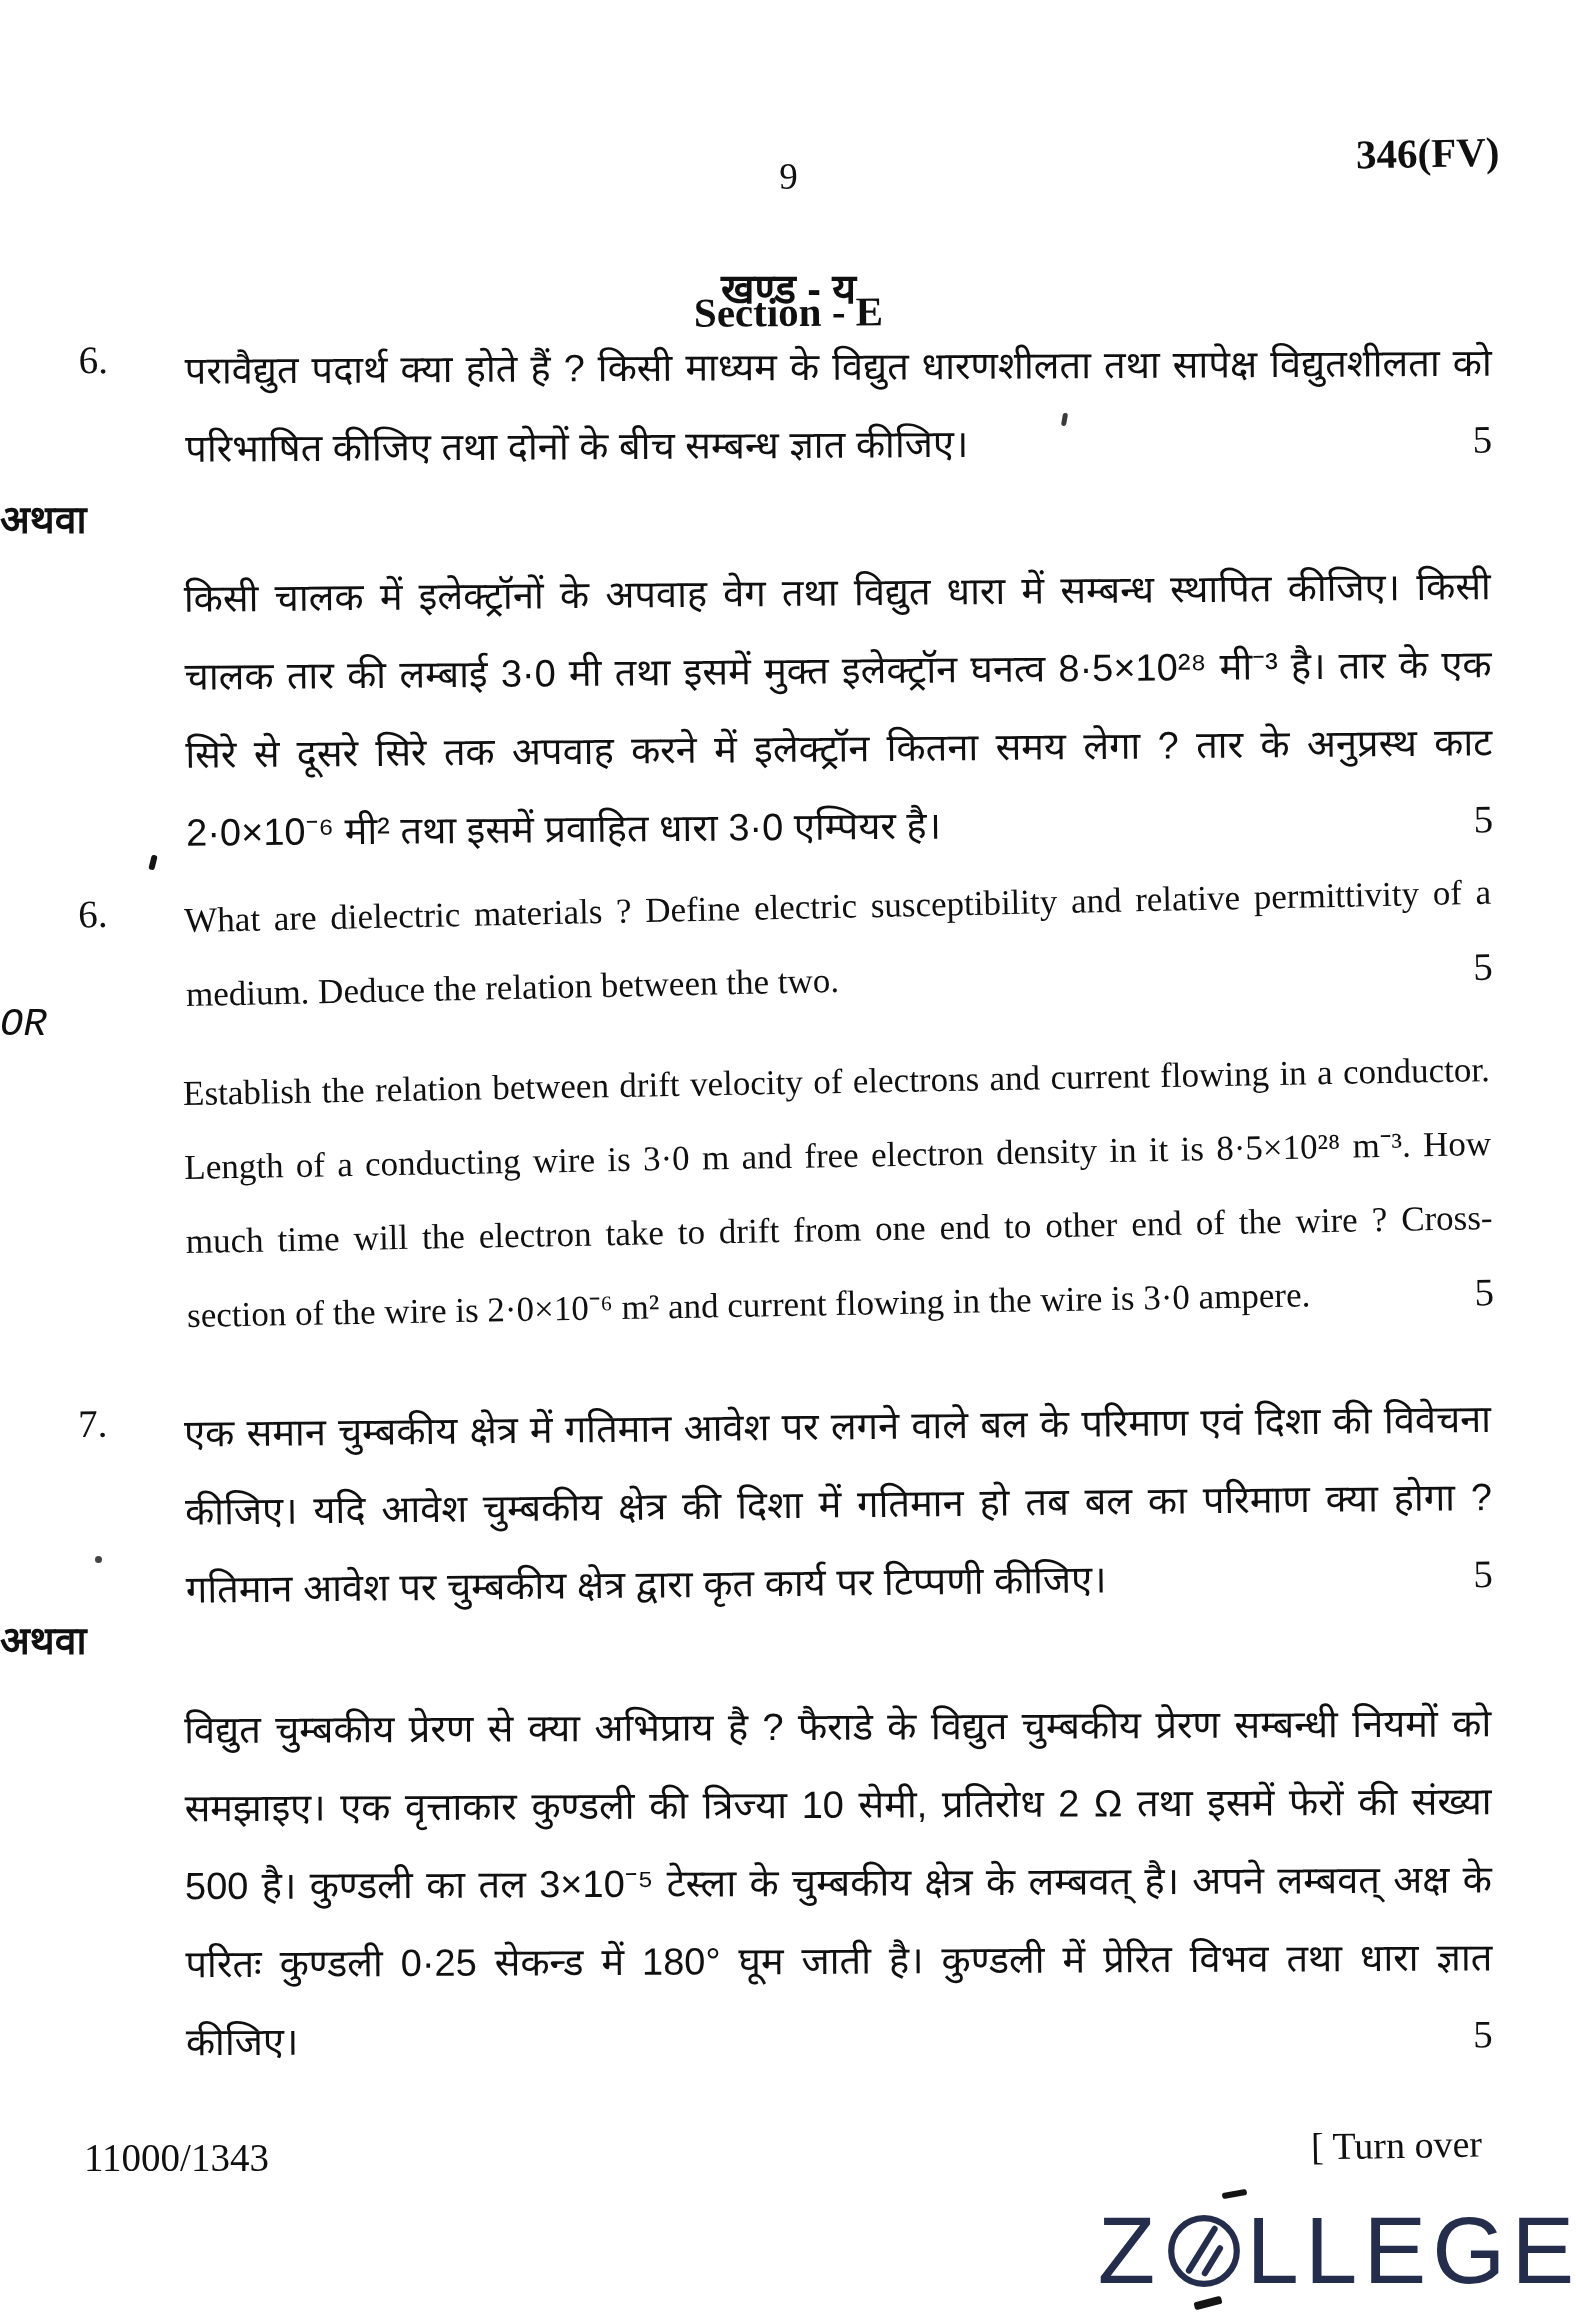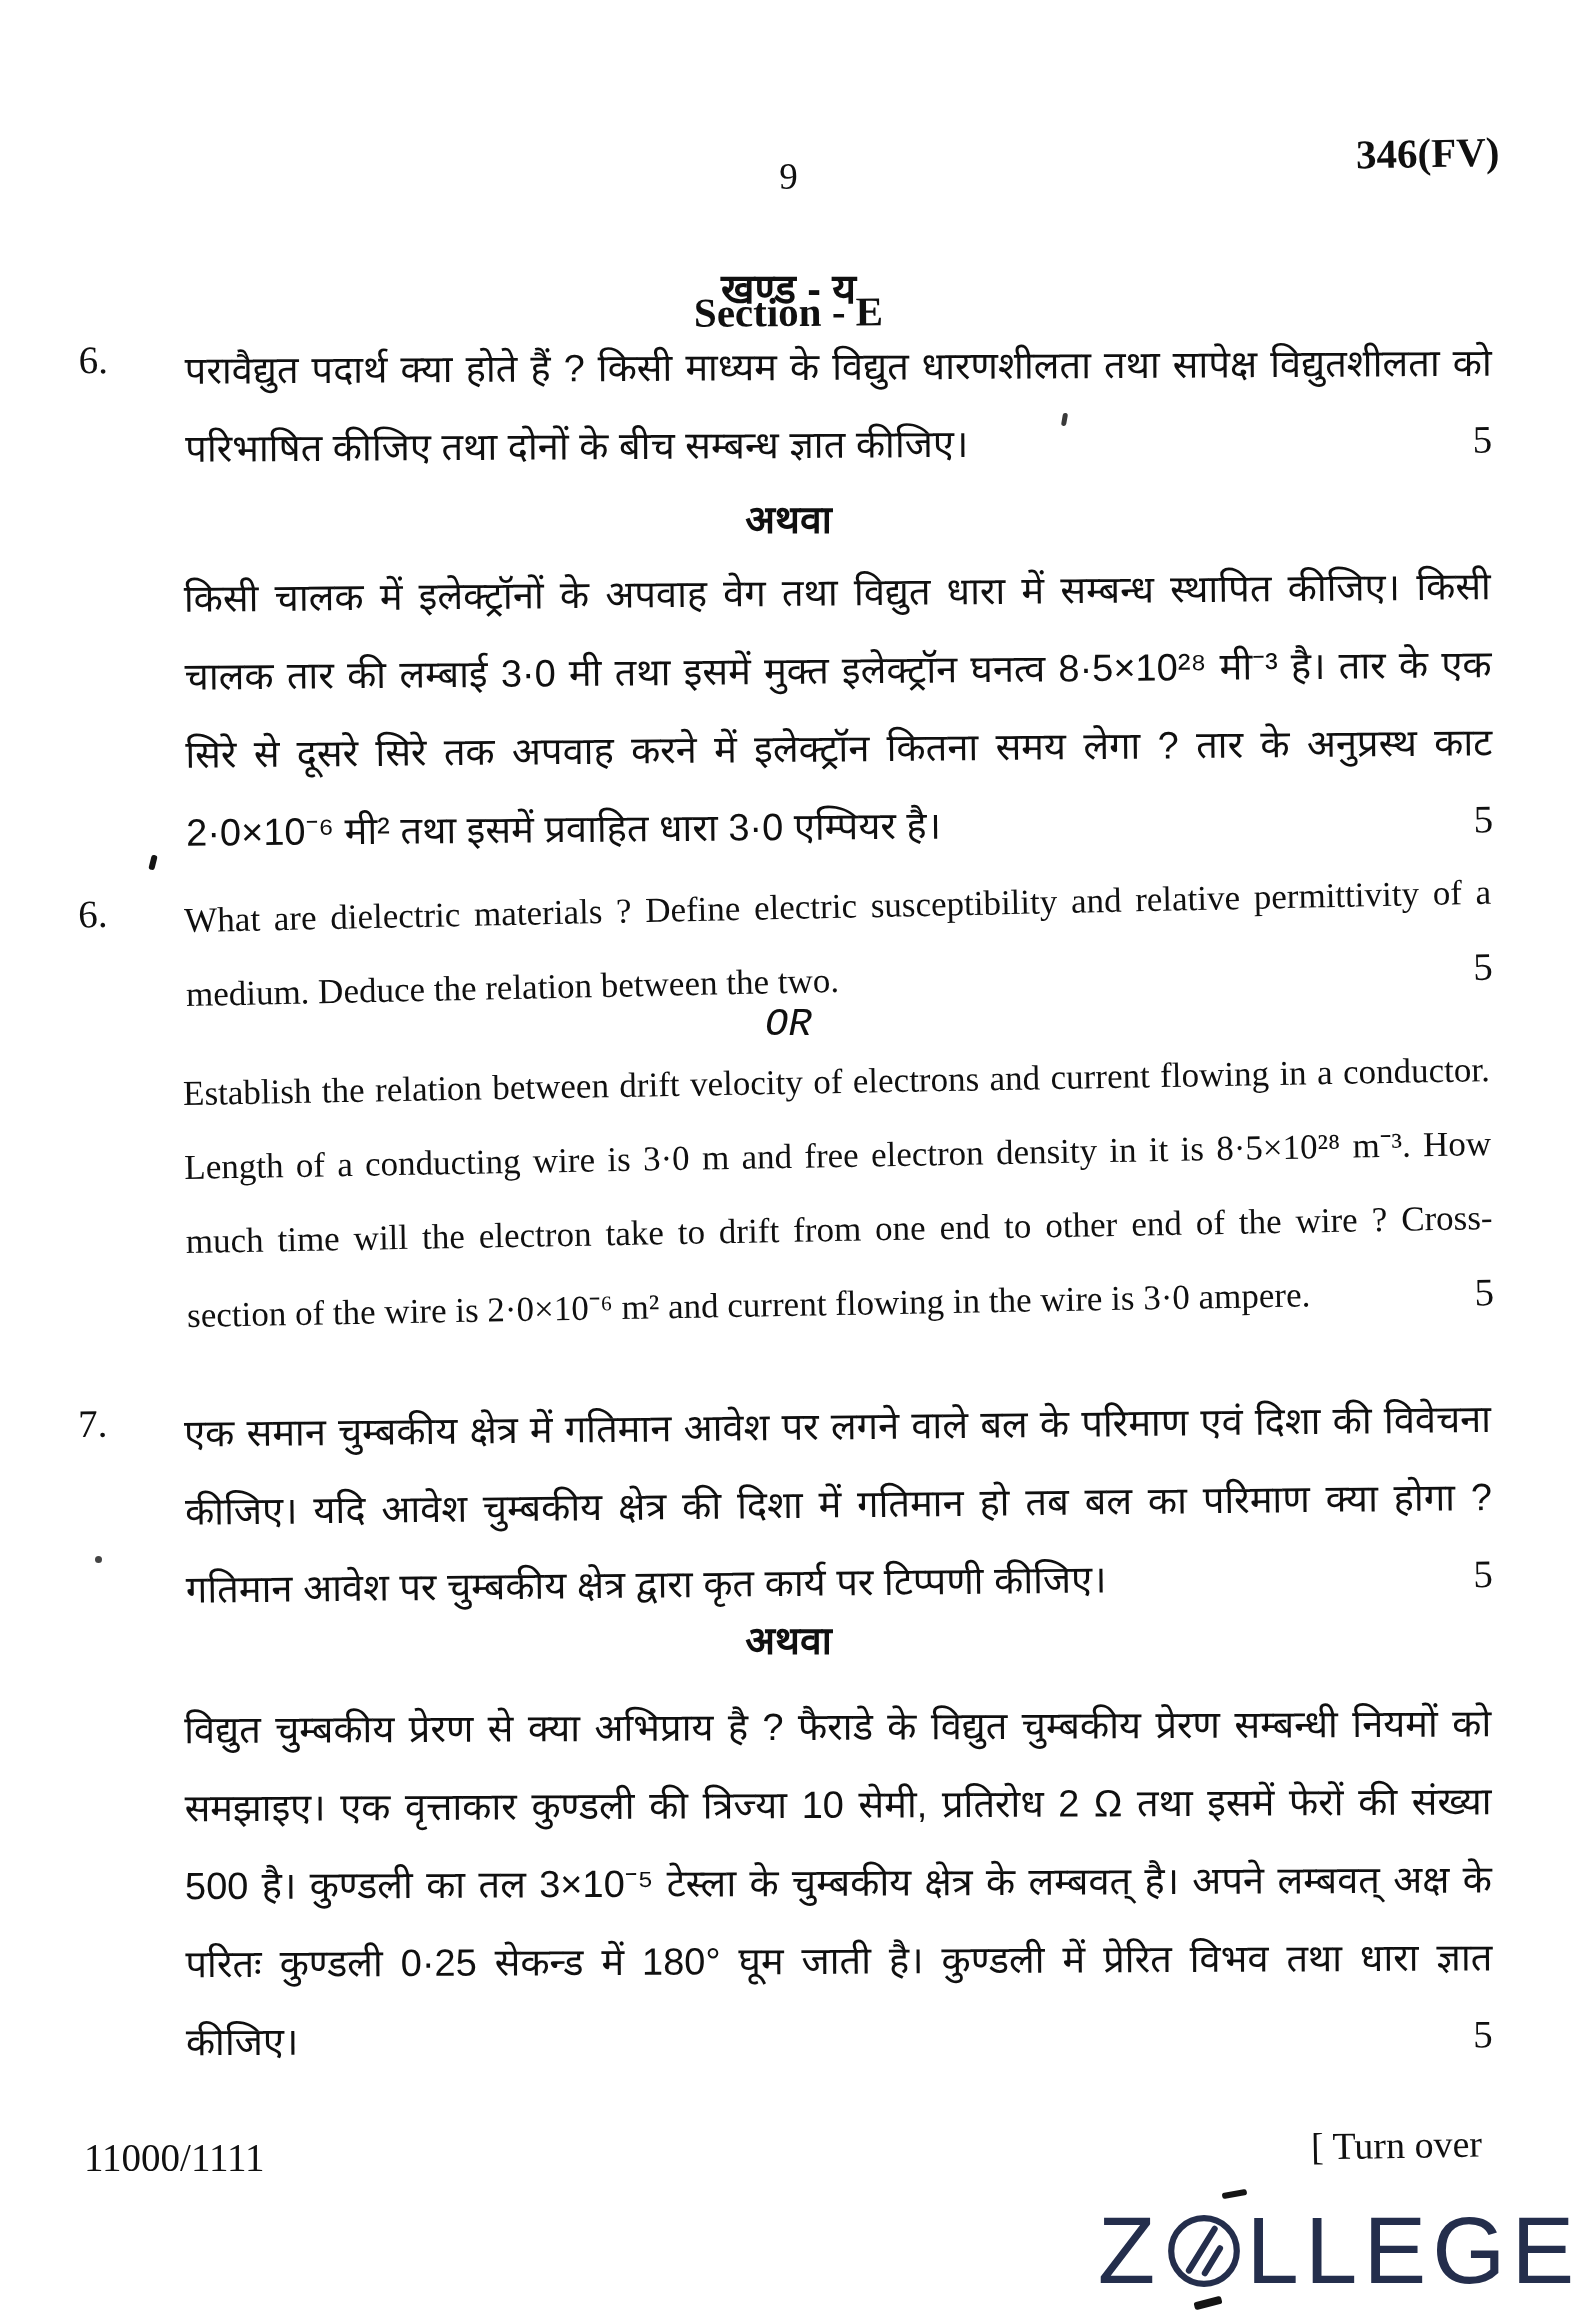--- a/index.html
+++ b/index.html
@@ -61,21 +61,21 @@
     font-size:38px; line-height:78px;
   }
   .english-text .qtext {
     font-family:"Liberation Serif", serif;
     font-size:35px; line-height:74px;
   }
   .english-text .marks { bottom:17.7px; }
 
   .or-heading {
     position:absolute; left:0; width:100%;
-    text-align:center; font-weight:bold; font-size:39px;
+    font-weight:bold; font-size:39px;
     font-family:"Liberation Sans", sans-serif;
   }
   .or-heading.en {
     font-family:Liberation Mono, monospace;
     font-style:italic; font-weight:normal; font-size:39px;
   }
 
   #q6-hindi      { top:328px;  transform:rotate(-0.35deg); }
   #q6-hindi-or-h { top:491px; }
   #q6-hindi-or   { top:554px;  transform:rotate(-0.55deg); }
@@ -155,21 +155,21 @@
     <span class="marks">5</span>
   </section>
 
   <div class="or-heading" id="q7-hindi-or-h">अथवा</div>
 
   <section class="qblock hindi-text" id="q7-hindi-or">
     <p class="qtext">विद्युत चुम्बकीय प्रेरण से क्या अभिप्राय है ? फैराडे के विद्युत चुम्बकीय प्रेरण सम्बन्धी नियमों को समझाइए। एक वृत्ताकार कुण्डली की त्रिज्या 10 सेमी, प्रतिरोध 2 Ω तथा इसमें फेरों की संख्या 500 है। कुण्डली का तल 3×10⁻⁵ टेस्ला के चुम्बकीय क्षेत्र के लम्बवत् है। अपने लम्बवत् अक्ष के परितः कुण्डली 0·25 सेकन्ड में 180° घूम जाती है। कुण्डली में प्रेरित विभव तथा धारा ज्ञात कीजिए।</p>
     <span class="marks">5</span>
   </section>
 
-  <div class="print-code">11000/1111</div>
+  <div class="print-code">11000/1343</div>
   <div class="turn-over">[ Turn over</div>
 
   <div class="logo" style="color: rgb(36, 46, 76);">
     <span>Z</span>
     <svg class="logo-o" width="78" height="78" viewBox="0 0 88 88" aria-hidden="true">
       <circle cx="44" cy="44" r="37" fill="none" stroke="#242e4c" stroke-width="7"></circle>
       <line x1="27" y1="66" x2="56" y2="19" stroke="#242e4c" stroke-width="7" stroke-linecap="round"></line>
       <line x1="45" y1="69" x2="62" y2="41" stroke="#242e4c" stroke-width="7" stroke-linecap="round"></line>
     </svg>
     <span>LLEGE</span>

